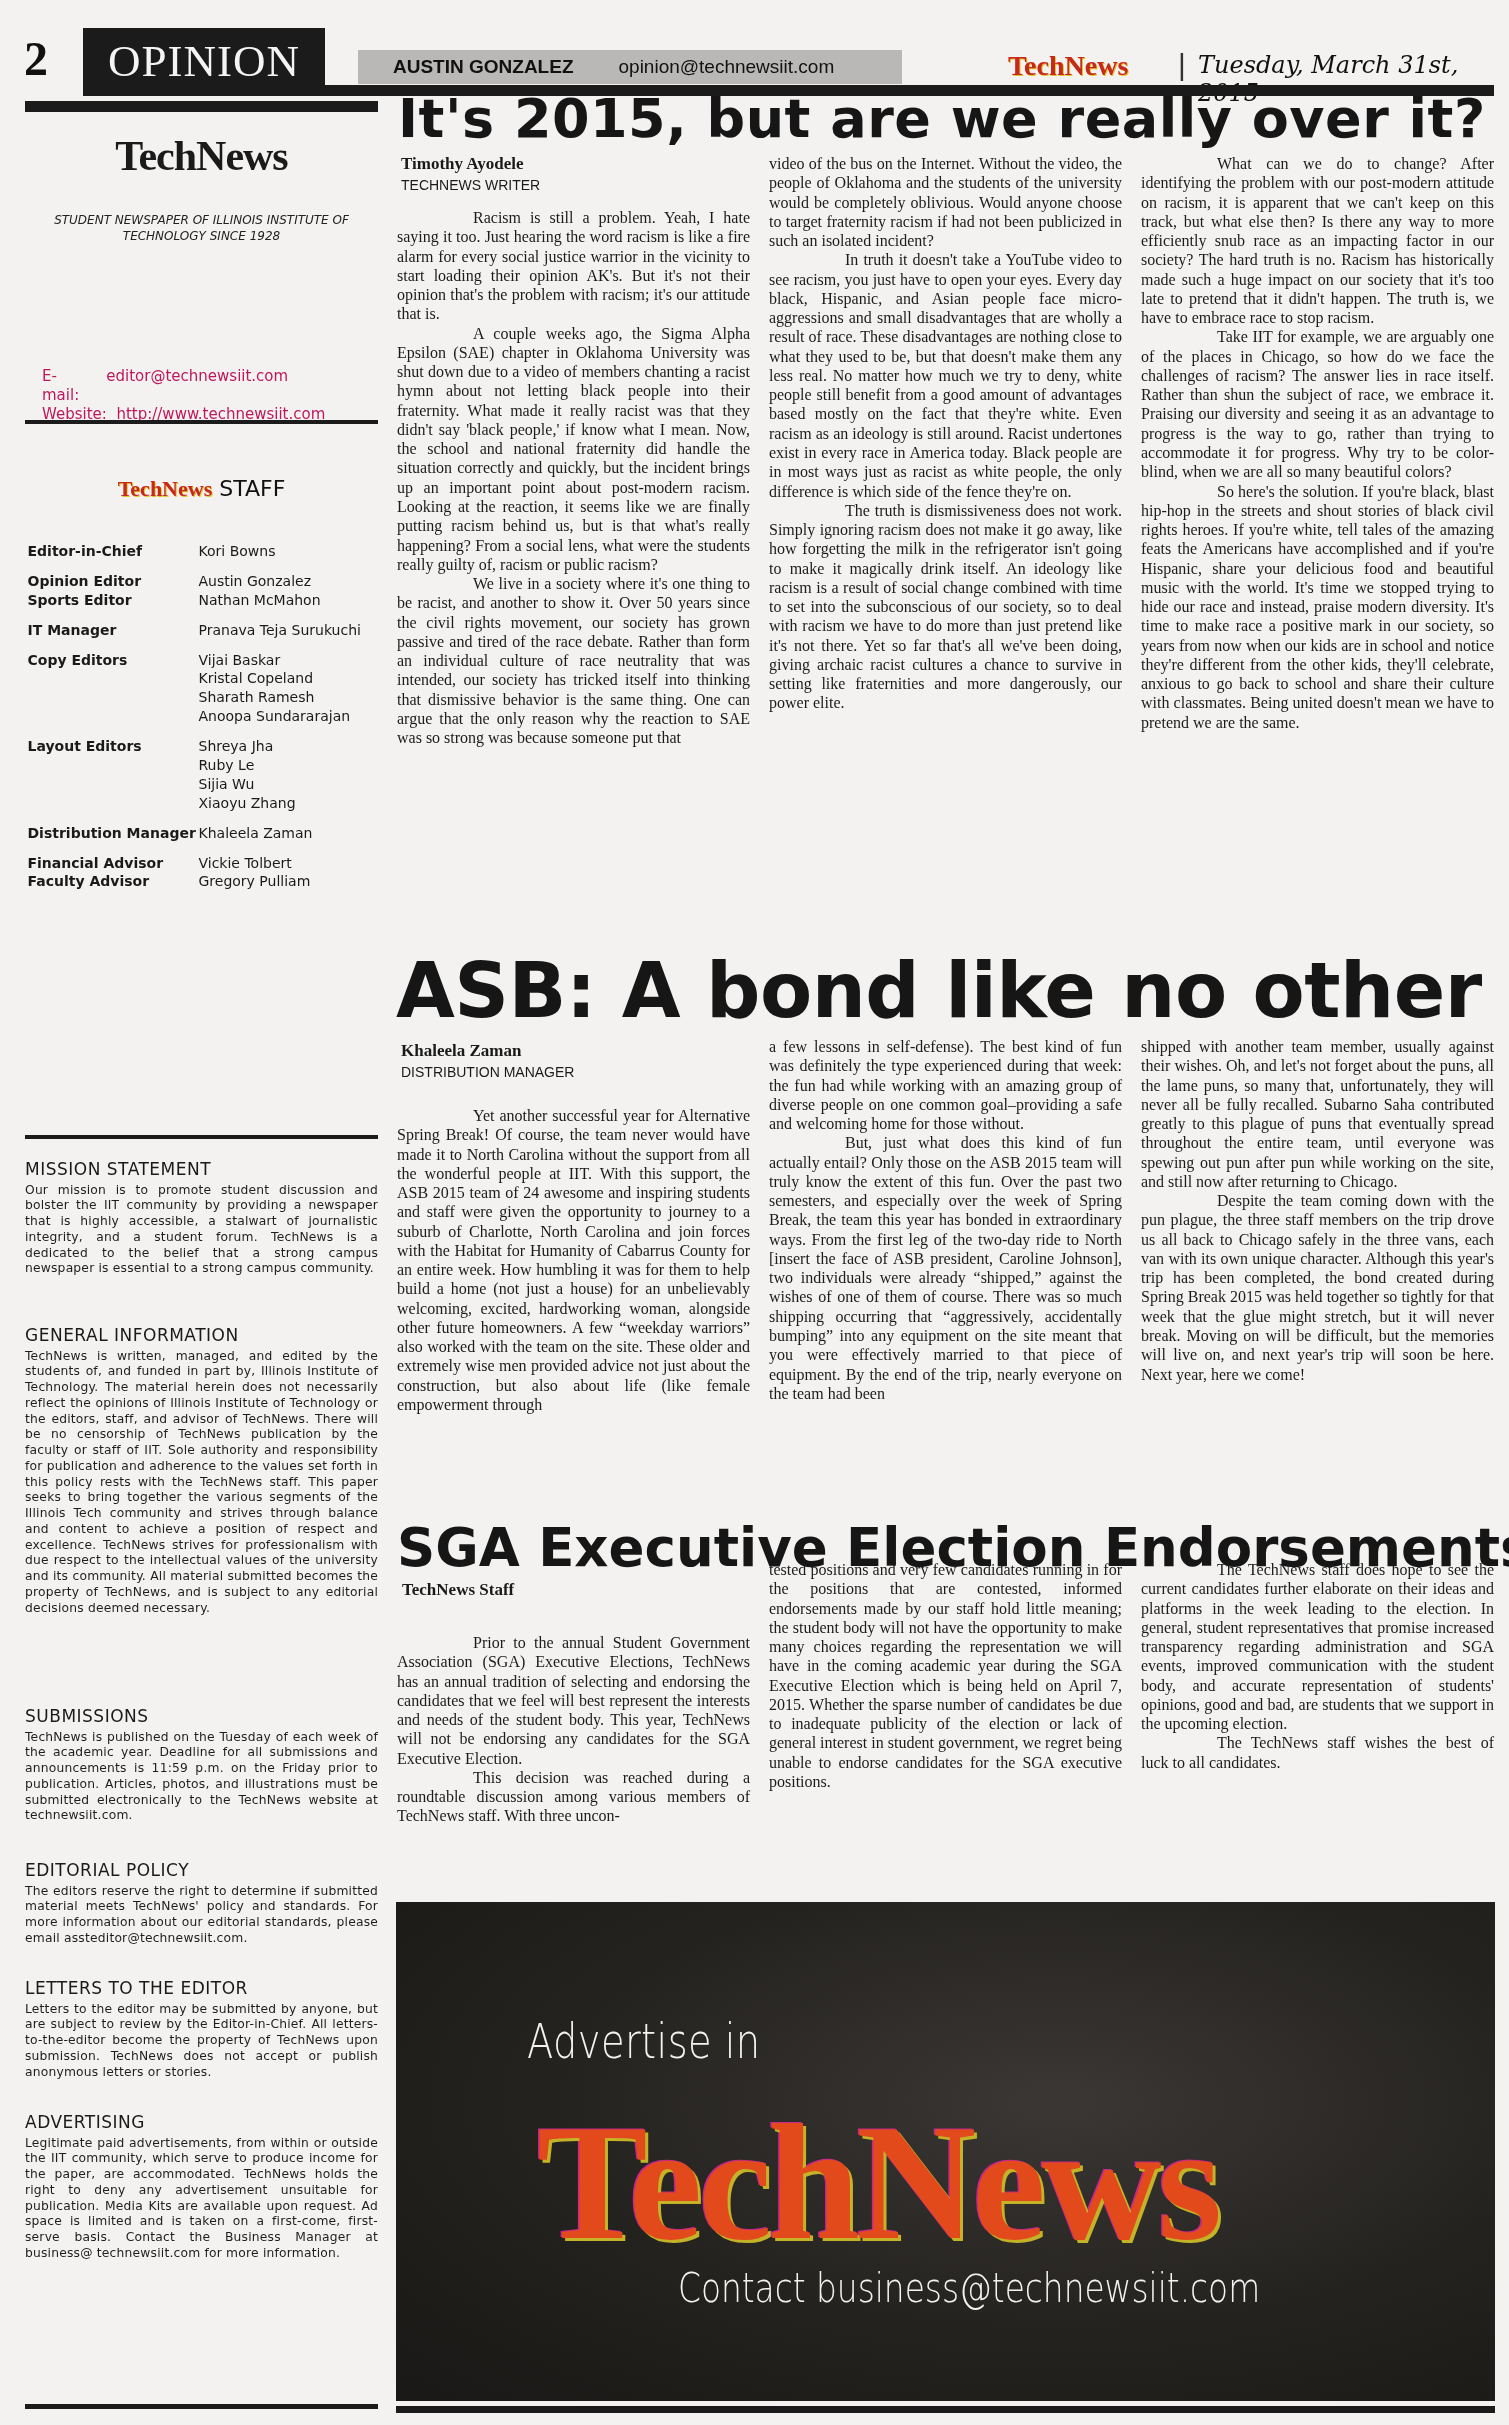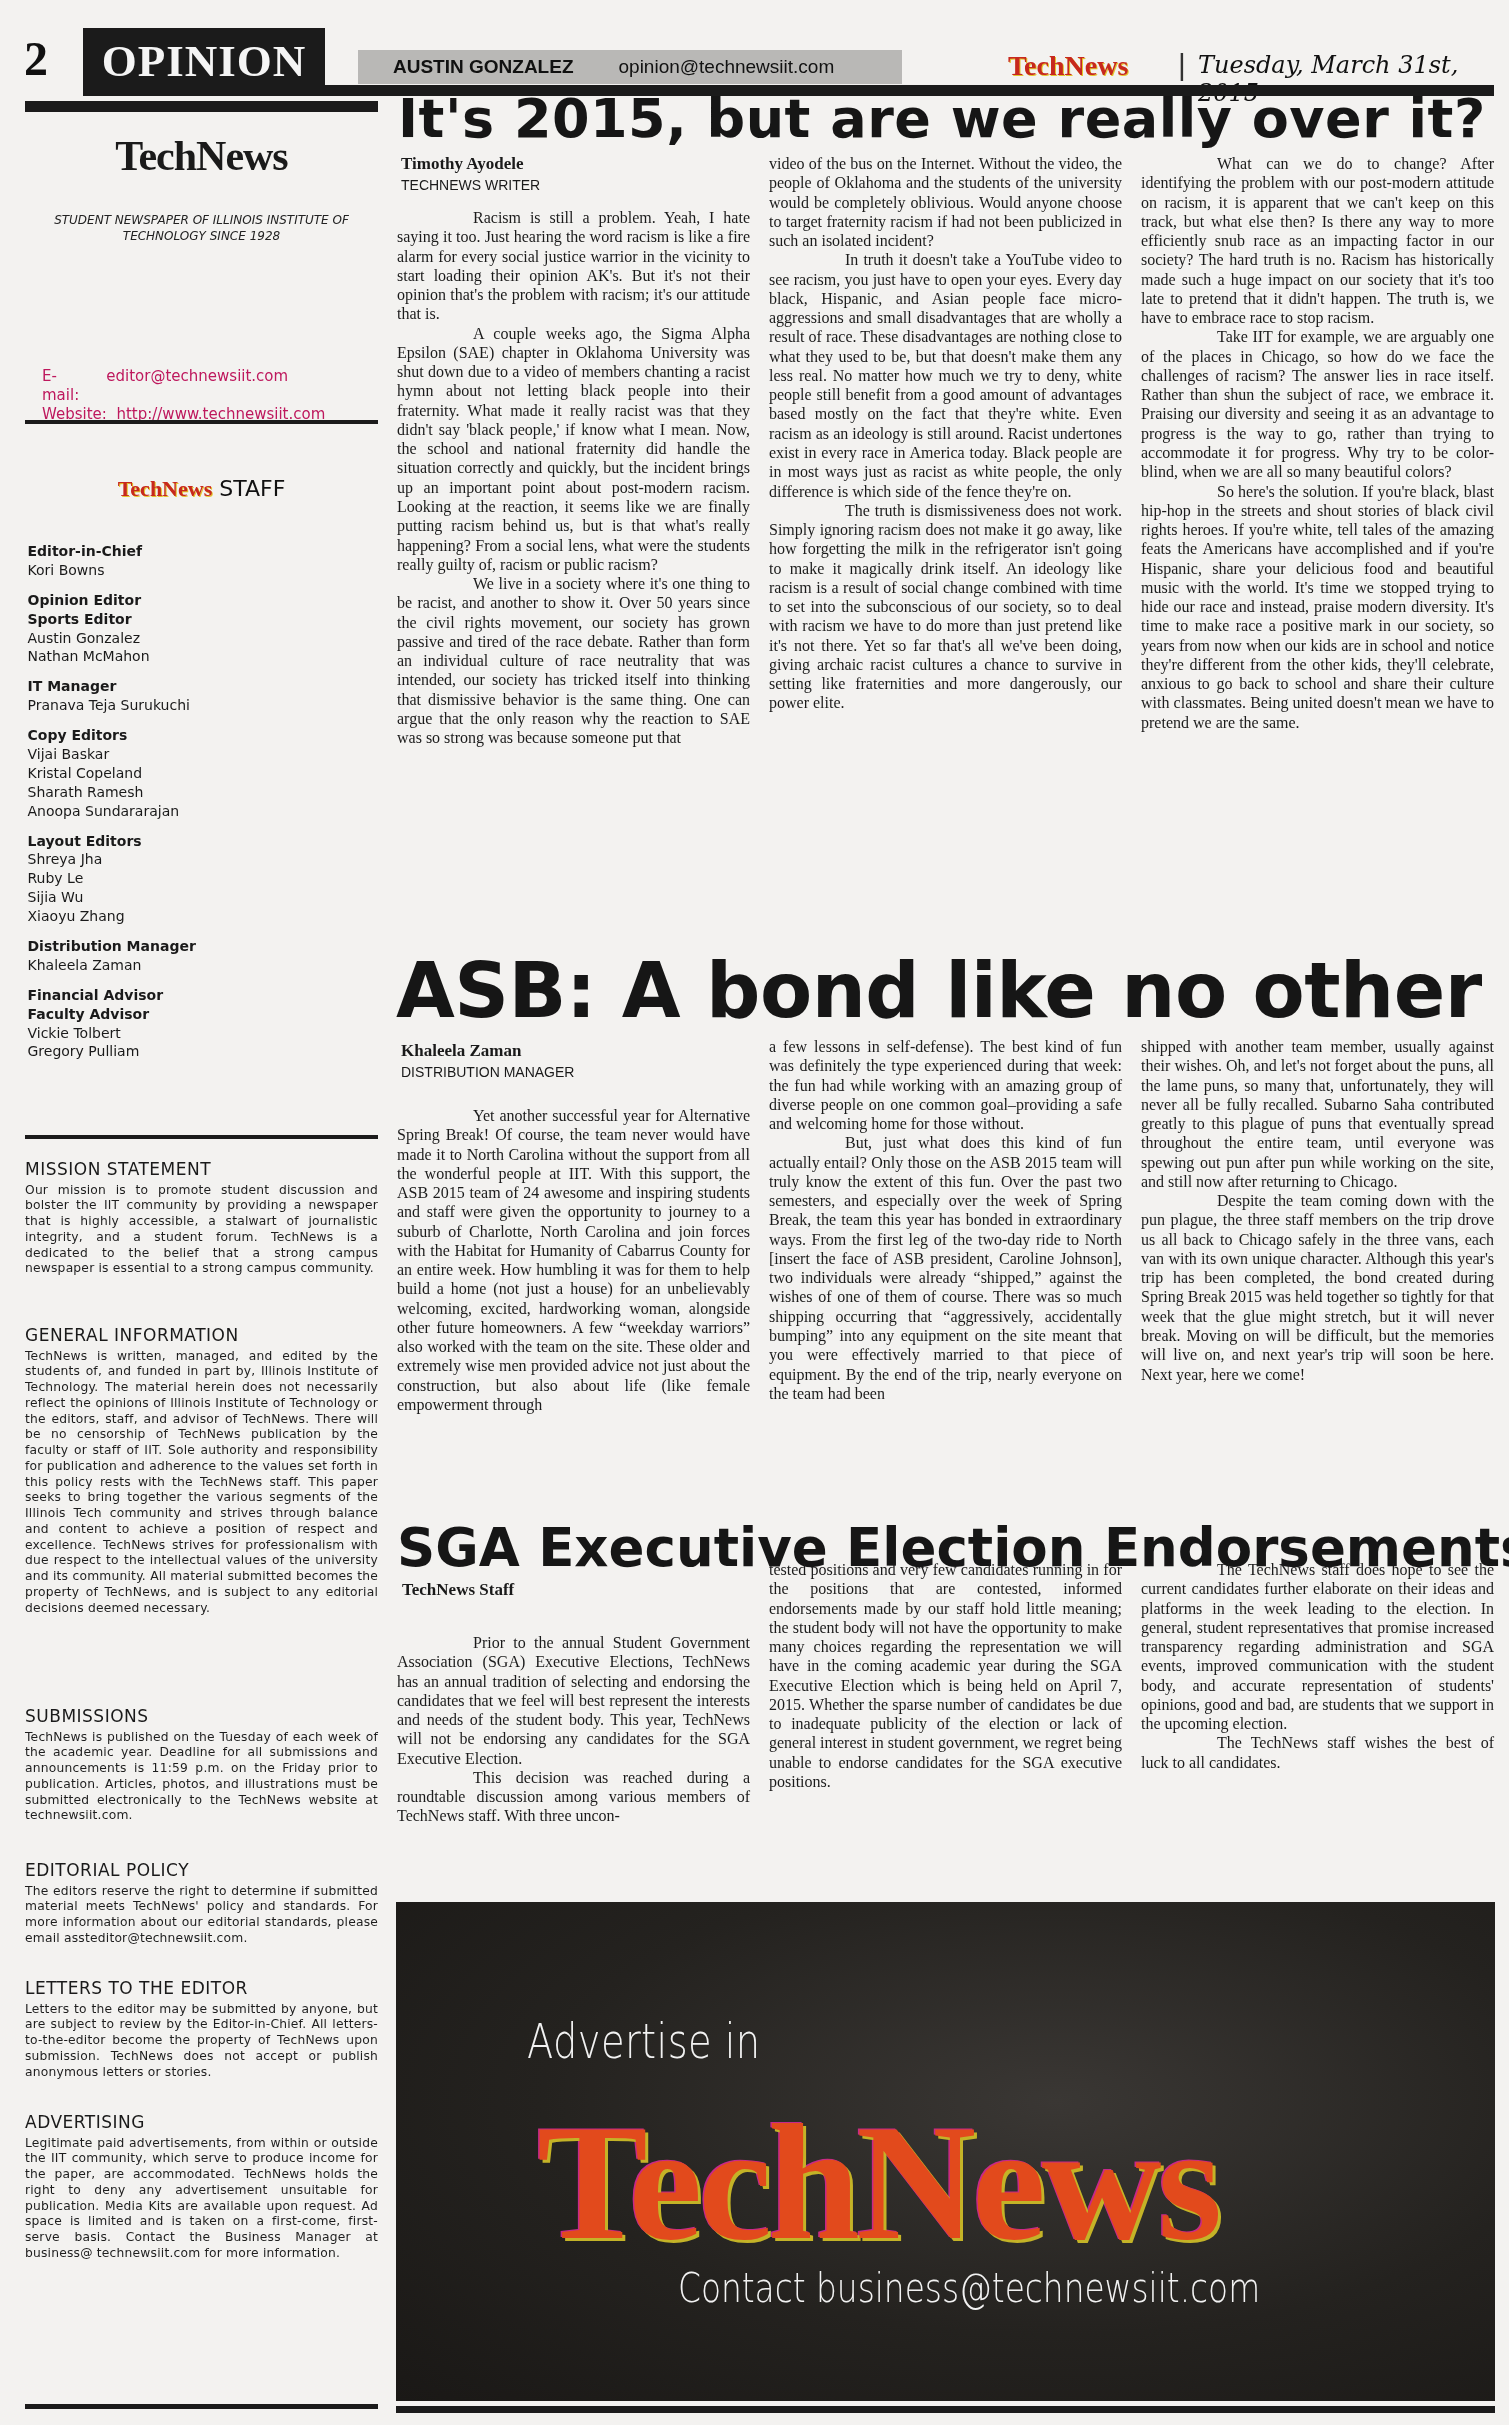--- a/index.html
+++ b/index.html
@@ -13,21 +13,21 @@
 
   
   .masthead { position: absolute; left: 0; top: 0; width: 1509px; height: 101px; }
   .page-num {
     position: absolute; left: 24px; top: 35px; font-size: 48px; font-weight: bold;
     font-family: "Liberation Serif", serif; color: #111; line-height: 1;
   }
   .section-box {
     position: absolute; left: 83px; top: 28px; width: 242px; height: 66px;
     background: #1b1b1b; color: #f4f4f4; display: flex; align-items: center; justify-content: center;
-    font-family: "Liberation Serif", serif; font-weight: bold; font-size: 45px; letter-spacing: 1px;
+    font-family: "Liberation Serif", serif; font-weight: normal; font-size: 45px; letter-spacing: 1px;
   }
   .section-band {
     position: absolute; left: 358px; top: 50px; width: 544px; height: 34px;
     background: #b9b8b6; display: flex; align-items: center; padding-left: 35px; gap: 45px;
     font-family: "Liberation Sans", sans-serif; font-size: 19px; color: #111;
   }
   .section-band .editor { font-weight: bold; }
   .topbar-line {
     position: absolute; left: 83px; top: 85px; width: 1411px; height: 11px; background: #1b1b1b;
   }
@@ -55,21 +55,21 @@
   }
   .sb-address { position: absolute; left: 5px; top: 185px; font-size: 15px; line-height: 1.25; color: #222; }
   .sb-contact { position: absolute; left: 5px; top: 266px; font-size: 15px; line-height: 1.25; color: #be185d; margin-left: 12px; }
   .sb-contact .row { display: flex; }
   .sb-contact .lab { width: 50px; }
   .sb-rule { position: absolute; left: 0; width: 353px; height: 4px; background: #1b1b1b; }
 
   .staff-title { position: absolute; left: 0; width: 353px; top: 375px; text-align: center; font-size: 22px; color:#111; }
   .staff-title .brand { font-family: "Liberation Serif", serif; font-weight: bold; color: #c7281e; text-shadow: 1px 1px 0 #e3c52a; }
   .staff-list { position: absolute; left: 2.5px; top: 441px; width: 353px; font-size: 14px; }
-  .staff-row { display: flex; margin-bottom: 11px; flex-direction: column; }
+  .staff-row { display: flex; margin-bottom: 11px; }
   .staff-role { width: 171px; font-weight: bold; line-height: 1.35; }
   .staff-names { line-height: 1.35; }
 
   .info-block { position: absolute; left: 0; width: 353px; font-size: 12.3px; line-height: 1.28; color: #1e1e1e; text-align: justify; letter-spacing: 0.2px; }
   .info-block h3 { font-weight: normal; font-size: 17px; letter-spacing: 0.5px; margin-bottom: 2px; color:#1a1a1a; }
   .sb-bottom-rule { position: absolute; left: 0; top: 2303px; width: 353px; height: 5px; background:#1b1b1b; }
 
   
   .headline {
     position: absolute; font-family: "DejaVu Sans", sans-serif; color: #161616; white-space: nowrap; line-height: 1;

